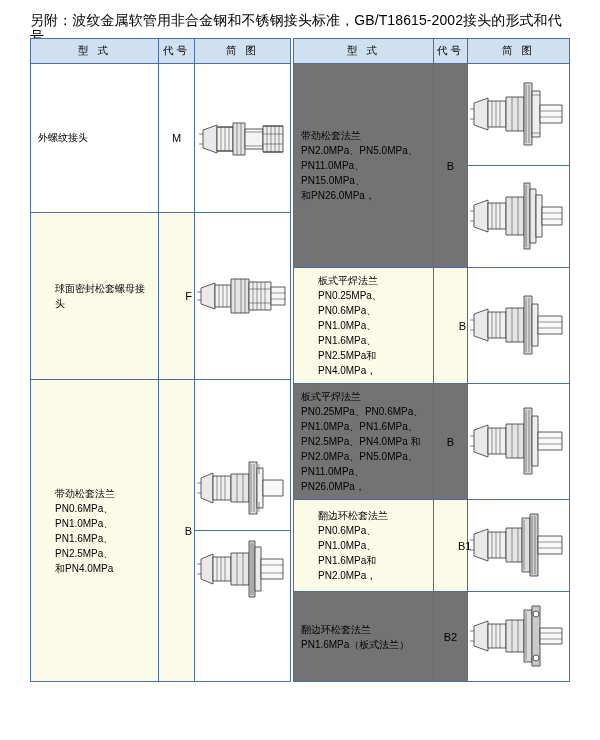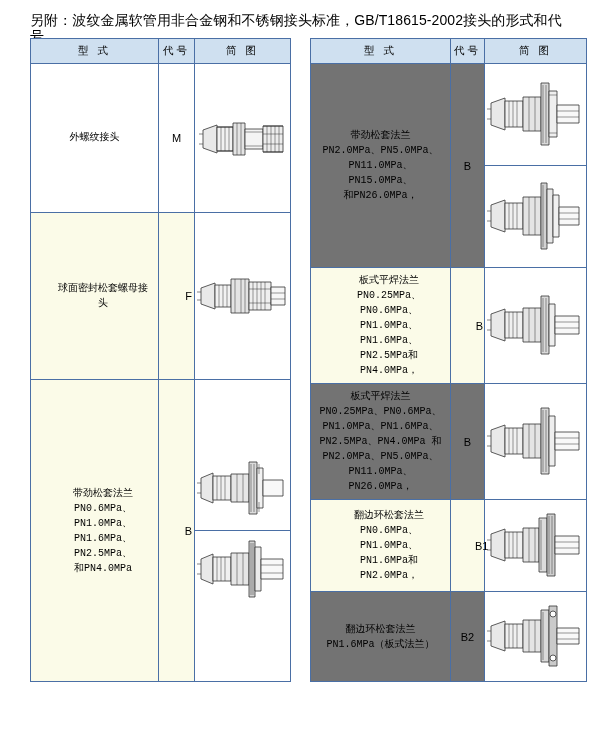--- a/index.html
+++ b/index.html
@@ -29,21 +29,21 @@
     line-height: 16px;
     color: #000;
     letter-spacing: 0.1px;
   }
   .tables {
     position: absolute;
     top: 38px;
     left: 30px;
     width: 540px;
     display: flex;
-    gap: 17px;
+    gap: 0px;
   }
   table {
     border-collapse: collapse;
     table-layout: fixed;
   }
   .tbl-left { width: 262px; }
   .tbl-right { width: 278px; margin-left: 2px; }
   th, td {
     border: 1px solid #4a6fa5;
     padding: 0;
@@ -63,22 +63,21 @@
   .c-code { width: 36px; }
   .c-fig  { width: 96px; }
   .r-type { width: 140px; }
   .r-code { width: 34px; }
   .r-fig  { width: 102px; }
 
   td.type {
     padding: 5px 7px;
     font-size: 10px;
     line-height: 15px;
-    text-align: center;
-    font-family: Liberation Mono, monospace;
+    text-align: left;
   }
   td.code {
     text-align: center;
     font-size: 11px;
   }
   td.fig {
     text-align: center;
     background: #fff;
   }
   tr.tinted td.type, tr.tinted td.code { background: #fbfbe8; padding-left: 24px; }

